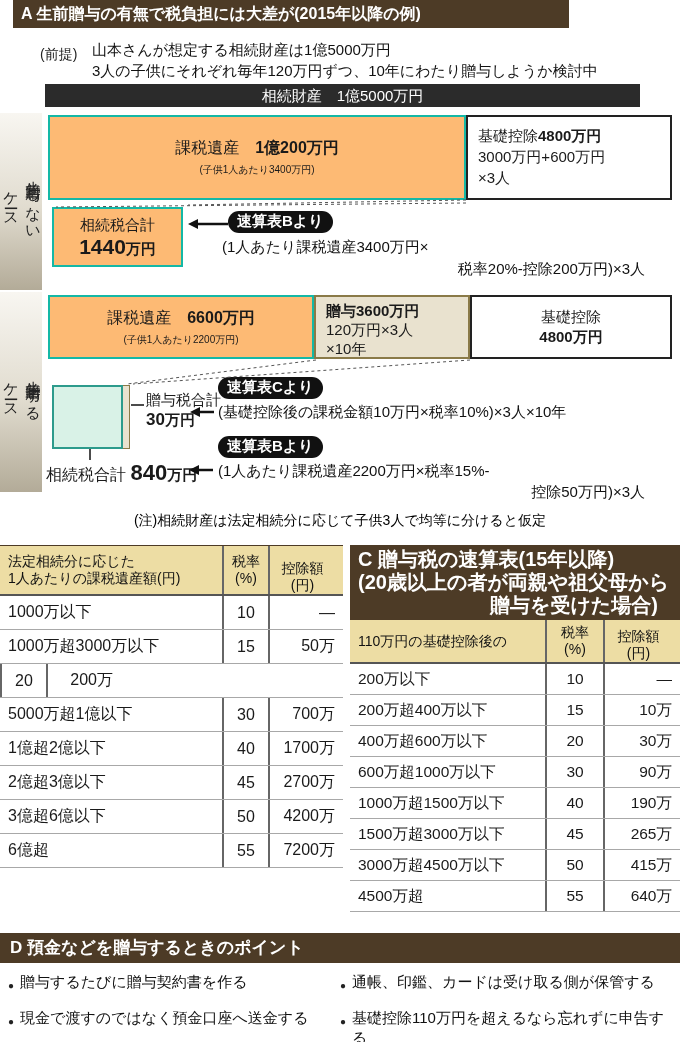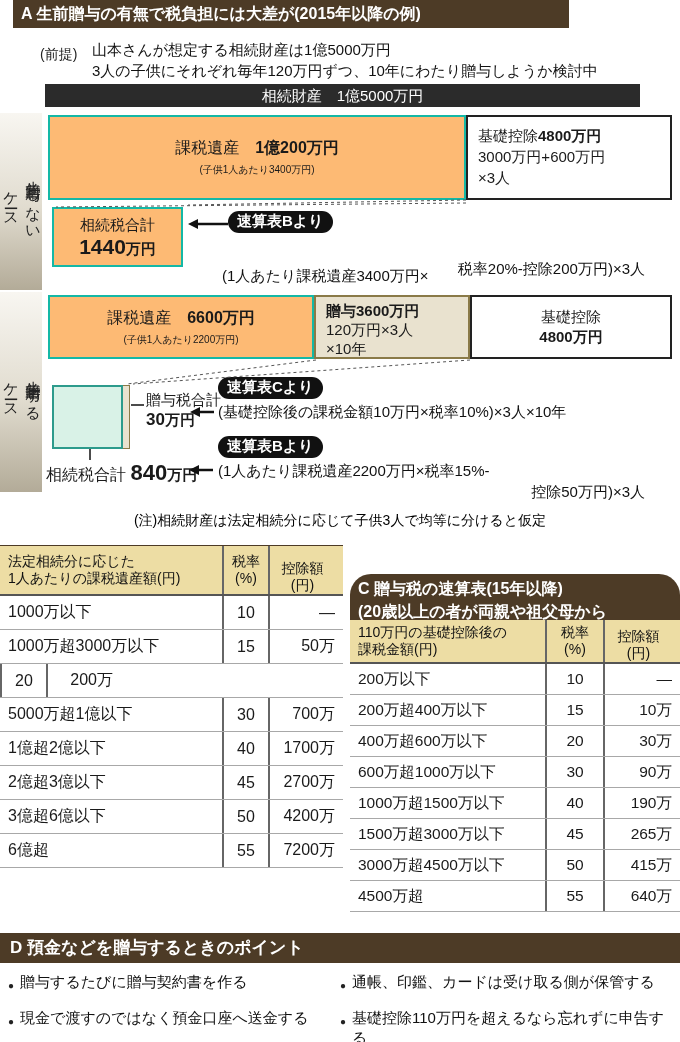--- a/index.html
+++ b/index.html
@@ -46,29 +46,29 @@
   .gift-result{left:146px;top:390px;font-size:15px;line-height:20px;}
   .inherit-result2{left:46px;top:460px;font-size:16px;}
   .inherit-result2 .result-num{font-size:22px;}
   
   .badge{background:#111;color:#fff;font-weight:bold;font-size:15px;padding:1px 9px 2px 9px;border-radius:11px;}
   .badge-b1{left:228px;top:211px;}
   .badge-c{left:218px;top:377px;}
   .badge-b2{left:218px;top:436px;}
   
   .formula{font-size:15px;color:#111;}
-  .f1a{left:222px;top:238px;margin-top:29px;}
+  .f1a{left:222px;top:238px;}
   .f1b{right:35px;top:260px;}
   .fc{left:218px;top:403px;}
   .fb1{left:218px;top:462px;}
   .fb2{right:35px;top:483px;}
   .note{left:0;top:512px;width:680px;text-align:center;font-size:14px;color:#000000;}
   
   .tblB-h{left:0;top:545px;width:343px;height:27px;line-height:27px;font-size:16px;padding-left:8px;box-sizing:border-box;}
-  .tblC-h{left:350px;top:574px;width:330px;height:75px;font-size:16px;line-height:23px;padding:3px 8px;box-sizing:border-box;border-radius:21px;}
+  .tblC-h{left:350px;top:545px;width:330px;height:75px;font-size:20px;line-height:23px;padding:3px 8px;box-sizing:border-box;}
   .tblC-h .l3{text-align:right;padding-right:14px;}
   .dtable{box-sizing:border-box;}
   .tblB{left:0;top:546px;width:343px;}
   .tblC{left:350px;top:620px;width:330px;}
   .thead{display:flex;background:#eddda4;border-bottom:2px solid #555;box-sizing:border-box;}
   .tblB .thead{height:50px;}
   .tblC .thead{height:44px;}
   .th{font-size:14px;line-height:17px;display:flex;flex-direction:column;justify-content:center;box-sizing:border-box;color:#111;}
   .th.cc{align-items:center;text-align:center;}
   .trow{display:flex;border-bottom:1px solid #a8a8a8;align-items:center;box-sizing:border-box;}
@@ -255,21 +255,20 @@
 
   <div class="abs bar-brown tblC-h">
     <div>C 贈与税の速算表(15年以降)</div>
     <div>(20歳以上の者が両親や祖父母から</div>
     <div class="l3">贈与を受けた場合)</div>
   </div>
   <div class="abs dtable tblC">
     <div class="thead">
       <div class="th col1">
         <div>110万円の基礎控除後の</div>
-          <div>課税金額(円)</div>
       </div>
       <div class="th cc col2">
         <div>税率</div>
           <div>(%)</div>
       </div>
       <div class="th cc col3">
         <div>控除額</div>
           <div>(円)</div>
       </div>
     </div>

